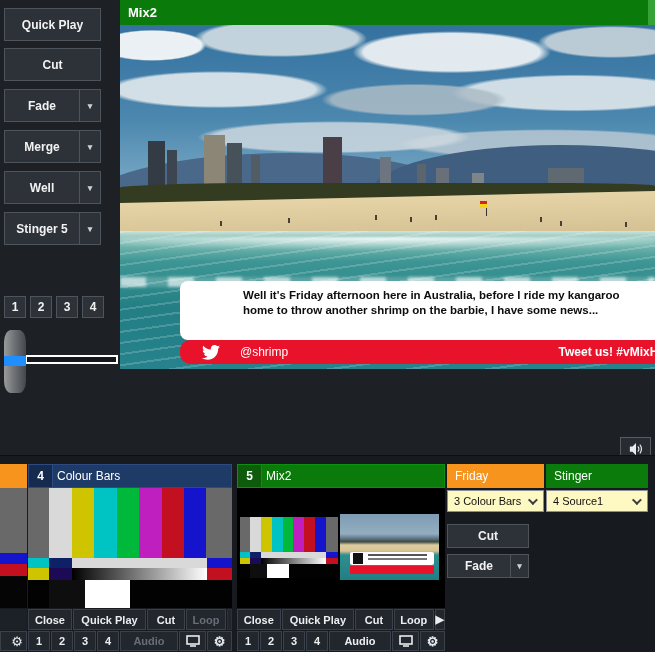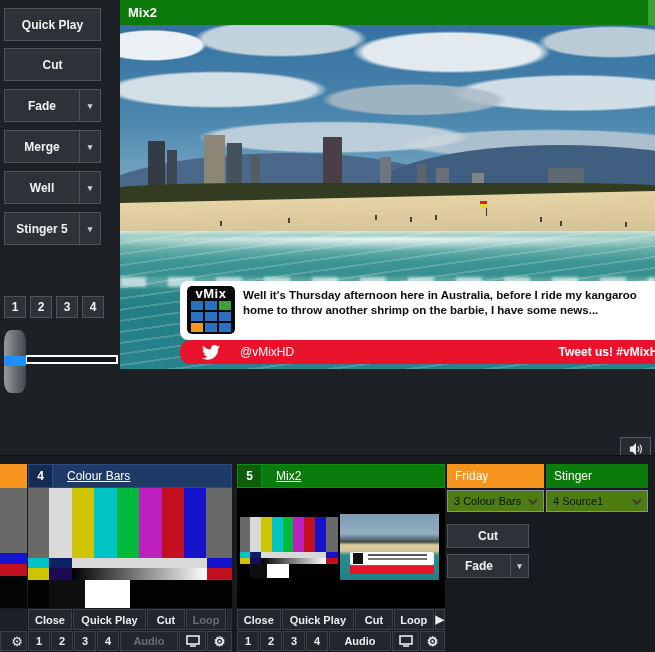--- a/index.html
+++ b/index.html
@@ -73,21 +73,21 @@
   
   .speaker-btn{position:absolute;left:620px;top:437px;width:31px;height:24px;background:#272c33;border:1px solid #565c64;
         display:flex;align-items:center;justify-content:center;}
 
   
   .bottom{position:absolute;left:0;top:455px;width:655px;height:197px;background:#171b20;border-top:1px solid #0d1013;}
 
   .ip{position:absolute;top:8px;height:186px;}
   .ip-header{height:24px;display:flex;align-items:center;color:#fff;font-size:12px;}
   .ip-num{width:24px;align-self:stretch;display:flex;align-items:center;justify-content:center;font-weight:bold;}
-  .ip-name{padding-left:14px;text-decoration:underline;}
+  .ip-name{padding-left:4px;}
   .hdr-blue{background:#1e3a66;border:1px solid #2d4b82;}
   .hdr-blue .ip-num{background:#152b4e;border-right:1px solid #2d4b82;}
   .hdr-green{background:#0a7a0a;border:1px solid #0f8f0f;}
   .hdr-green .ip-num{background:#0c5c0c;border-right:1px solid #0f8f0f;}
   .ip-thumb{position:relative;height:120px;background:#000;overflow:hidden;}
   .ip-row{display:flex;gap:1px;margin-top:1px;}
   .ibtn{background:#22272e;border:1px solid #3a414a;color:#eceef0;font-size:11px;font-weight:bold;height:21px;
         display:flex;align-items:center;justify-content:center;}
   .ip-row2 .ibtn{height:20px;}
   .ibtn.dis{color:#686e76;}
@@ -124,21 +124,21 @@
   .sliver .sl-red{height:12px;background:#c31021;}
   .sliver .sl-blk{height:32px;background:#050505;}
   .sliver .sl-r1{height:21px;margin-top:1px;background:#1c2127;}
   .sliver .sl-r2{height:20px;margin-top:1px;background:#22272e;border:1px solid #3a414a;display:flex;align-items:center;justify-content:flex-end;padding-right:3px;}
 
   
   .mixer{position:absolute;left:447px;top:8px;width:201px;}
   .mx-hdr{position:absolute;top:0;height:24px;color:#fff;font-size:12px;line-height:24px;padding-left:8px;}
   .mx-prev{left:0;width:97px;background:#f7941d;}
   .mx-out{left:99px;width:102px;background:#0b7b0b;}
-  .mx-dd{position:absolute;top:26px;height:22px;background:#4d7c0f;border:1px solid #8a8f94;color:#111;font-size:11px;
+  .mx-dd{position:absolute;top:26px;height:22px;background:#fef9c3;border:1px solid #8a8f94;color:#111;font-size:11px;
       display:flex;align-items:center;padding-left:6px;}
   .mx-dd .chev{margin-left:auto;margin-right:8px;width:7px;height:7px;border-right:2px solid #3c3c3c;border-bottom:2px solid #3c3c3c;
       transform:rotate(45deg) translateY(-2px);}
   .mx-dd1{left:0;width:97px;} .mx-dd2{left:99px;width:102px;}
   .mx-btn{position:absolute;left:0;width:82px;height:24px;background:#2d3239;border:1px solid #4e545c;color:#f2f2f2;
       font-size:12px;font-weight:bold;display:flex;align-items:center;justify-content:center;}
   .mx-cut{top:60px;}
   .mx-fade{top:90px;padding:0;}
   .mx-fade .lbl{flex:1;text-align:center;}
   .mx-fade .arrow{width:18px;align-self:stretch;border-left:1px solid #4e545c;display:flex;align-items:center;justify-content:center;font-size:9px;color:#cdd2d8;}
@@ -229,43 +229,29 @@
       <div class="person" style="left:255px;top:190px"></div>
       <div class="person" style="left:290px;top:192px"></div>
       <div class="person" style="left:315px;top:190px"></div>
       <div class="person" style="left:420px;top:192px"></div>
       <div class="person" style="left:440px;top:196px"></div>
       <div class="person" style="left:505px;top:197px"></div>
       <div class="flagpole" style="left:366px;top:178px"></div>
       <div class="flagcloth" style="left:360px;top:176px"></div>
 
       <div class="tweet-box">
-        <div class="vmix-logo">
-          <span class="wm">vMix</span>
-          <span class="vmix-grid">
-            <span class="sq-b"></span>
-              <span class="sq-b"></span>
-              <span class="sq-g"></span>
-            <span class="sq-b"></span>
-              <span class="sq-b"></span>
-              <span class="sq-b"></span>
-            <span class="sq-o"></span>
-              <span class="sq-b"></span>
-              <span class="sq-b"></span>
-          </span>
-        </div>
-        <div class="tweet-text">Well it's Thursday afternoon here in Australia, before I ride my kangaroo home to throw another shrimp on the barbie, I have some news...</div>
+        <div class="tweet-text">Well it's Friday afternoon here in Australia, before I ride my kangaroo home to throw another shrimp on the barbie, I have some news...</div>
       </div>
       <div class="tweet-bar">
         <span class="bird">
           <svg width="18" height="15" viewBox="0 0 24 20">
               <path fill="#fff" d="M24 2.4c-.9.4-1.8.7-2.8.8 1-.6 1.8-1.6 2.2-2.7-1 .6-2 1-3.1 1.2C19.4.6 18.1 0 16.7 0c-2.7 0-4.9 2.2-4.9 4.9 0 .4 0 .8.1 1.1C7.8 5.8 4.2 3.9 1.7.9c-.4.7-.7 1.6-.7 2.5 0 1.7.9 3.2 2.2 4.1-.8 0-1.6-.2-2.2-.6v.1c0 2.4 1.7 4.4 3.9 4.8-.4.1-.8.2-1.3.2-.3 0-.6 0-.9-.1.6 2 2.4 3.4 4.6 3.4-1.7 1.3-3.8 2.1-6.1 2.1-.4 0-.8 0-1.2-.1 2.2 1.4 4.8 2.2 7.5 2.2 9.1 0 14-7.5 14-14v-.6c1-.7 1.8-1.6 2.5-2.5z"></path>
             </svg>
         </span>
-        <span class="handle">@vMixHD</span>
+        <span class="handle">@shrimp</span>
         <span class="cta">Tweet us! #vMixHD</span>
       </div>
     </div>
     <div class="preview-title">
       <span>Mix2</span>
     </div>
   </div>
 
   <div class="speaker-btn">
     <span>

